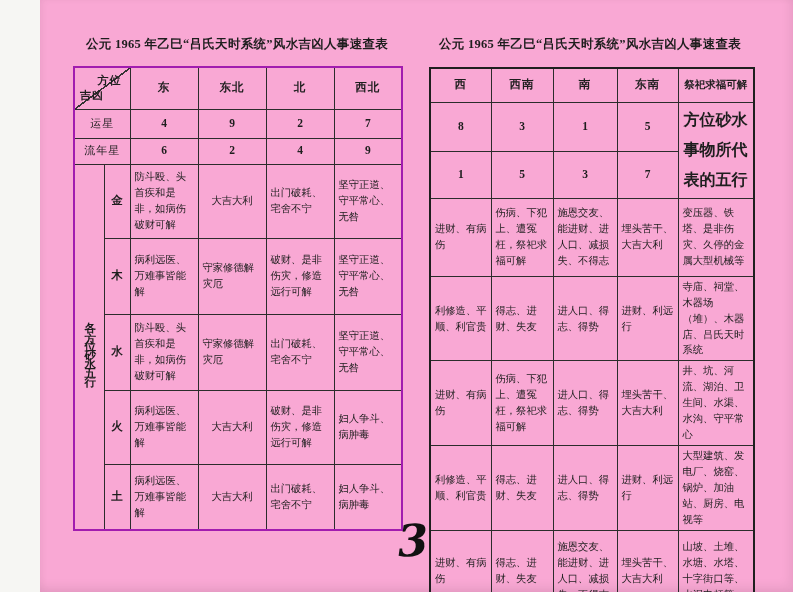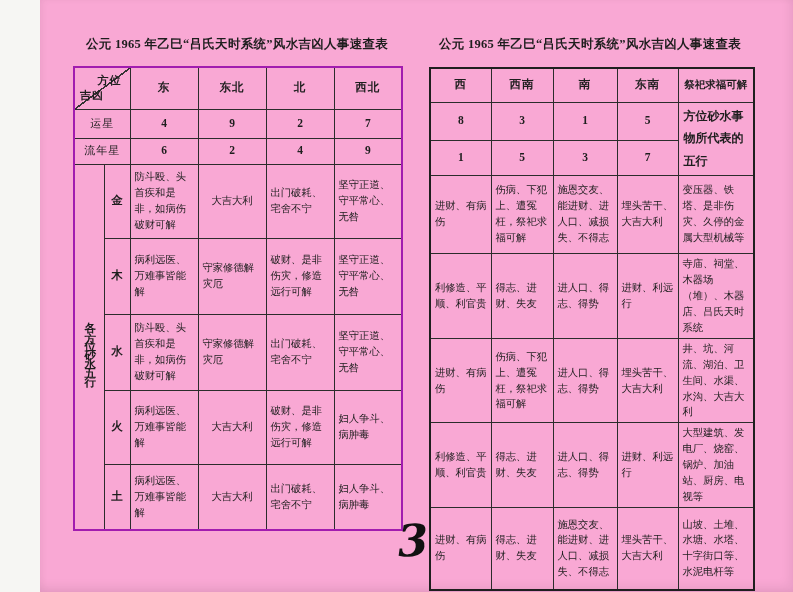--- a/index.html
+++ b/index.html
@@ -70,21 +70,21 @@
   td.vlabel{
     text-align:center;vertical-align:middle;padding:0;
   }
   .vtext{
     display:inline-block;
     writing-mode:vertical-rl;
     font-size:11.5px;font-weight:600;
     letter-spacing:9px;
   }
   td.note{
-    text-align:left;font-size:12px;font-weight:600;line-height:1.9;
+    text-align:left;font-size:16px;font-weight:600;line-height:1.9;
     padding:2px 5px;
   }
   .pagenum{
     position:absolute;left:338px;top:515px;width:70px;height:56px;
     text-align:center;
     font-family:"DejaVu Serif",serif;
     font-style:italic;font-weight:700;font-size:44px;color:#111;
     transform:rotate(-3deg);
   }
 </style>
@@ -212,21 +212,21 @@
       <td class="cell">得志、进财、失友</td>
       <td class="cell">进人口、得志、得势</td>
       <td class="cell">进财、利远行</td>
       <td class="cell">寺庙、祠堂、木器场（堆）、木器店、吕氏天时系统</td>
     </tr>
     <tr style="height:78px">
       <td class="cell">进财、有病伤</td>
       <td class="cell">伤病、下犯上、遭冤枉，祭祀求福可解</td>
       <td class="cell">进人口、得志、得势</td>
       <td class="cell">埋头苦干、大吉大利</td>
-      <td class="cell">井、坑、河流、湖泊、卫生间、水渠、水沟、大吉大利</td>
+      <td class="cell">井、坑、河流、湖泊、卫生间、水渠、水沟、守平常心</td>
     </tr>
     <tr style="height:70px">
       <td class="cell">利修造、平顺、利官贵</td>
       <td class="cell">得志、进财、失友</td>
       <td class="cell">进人口、得志、得势</td>
       <td class="cell">进财、利远行</td>
       <td class="cell">大型建筑、发电厂、烧窑、锅炉、加油站、厨房、电视等</td>
     </tr>
     <tr style="height:82px">
       <td class="cell">进财、有病伤</td>

